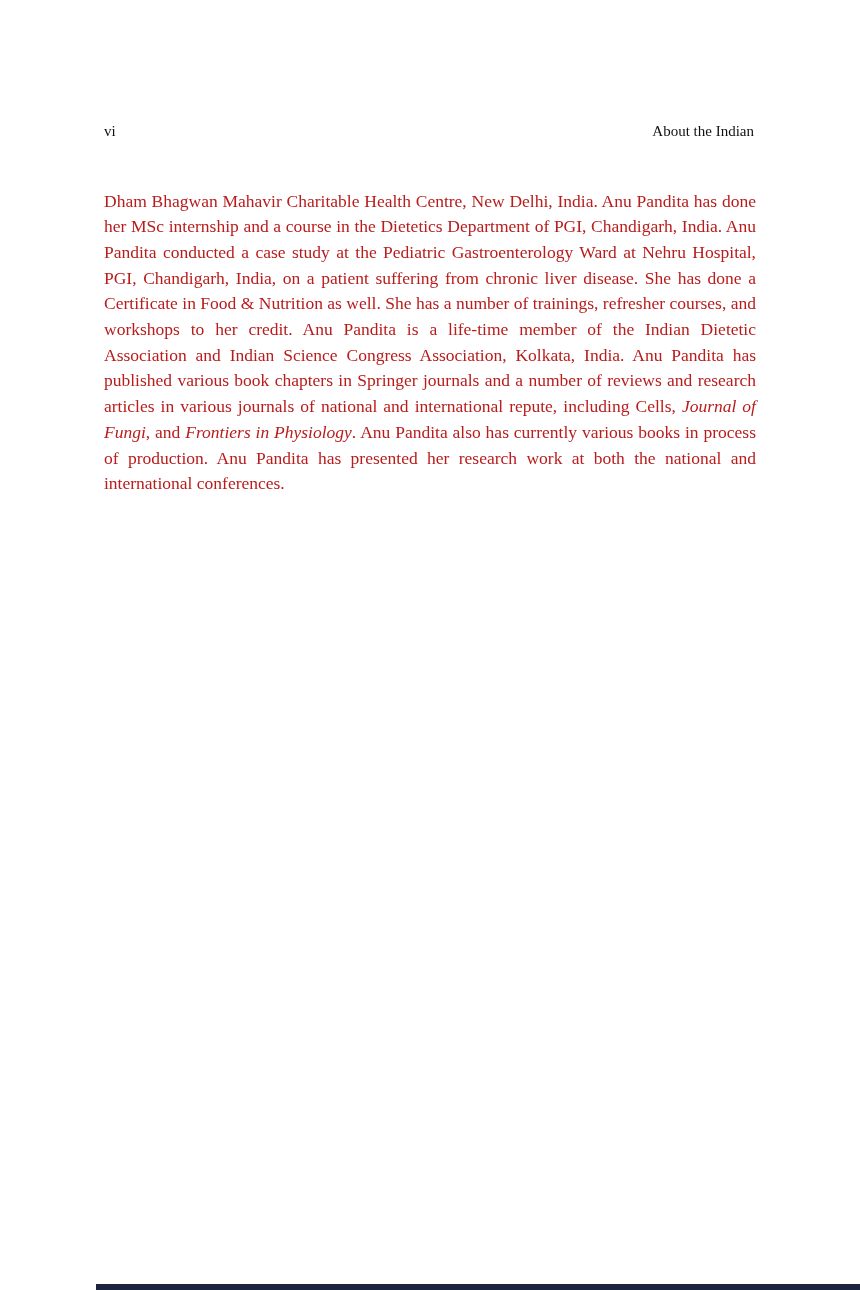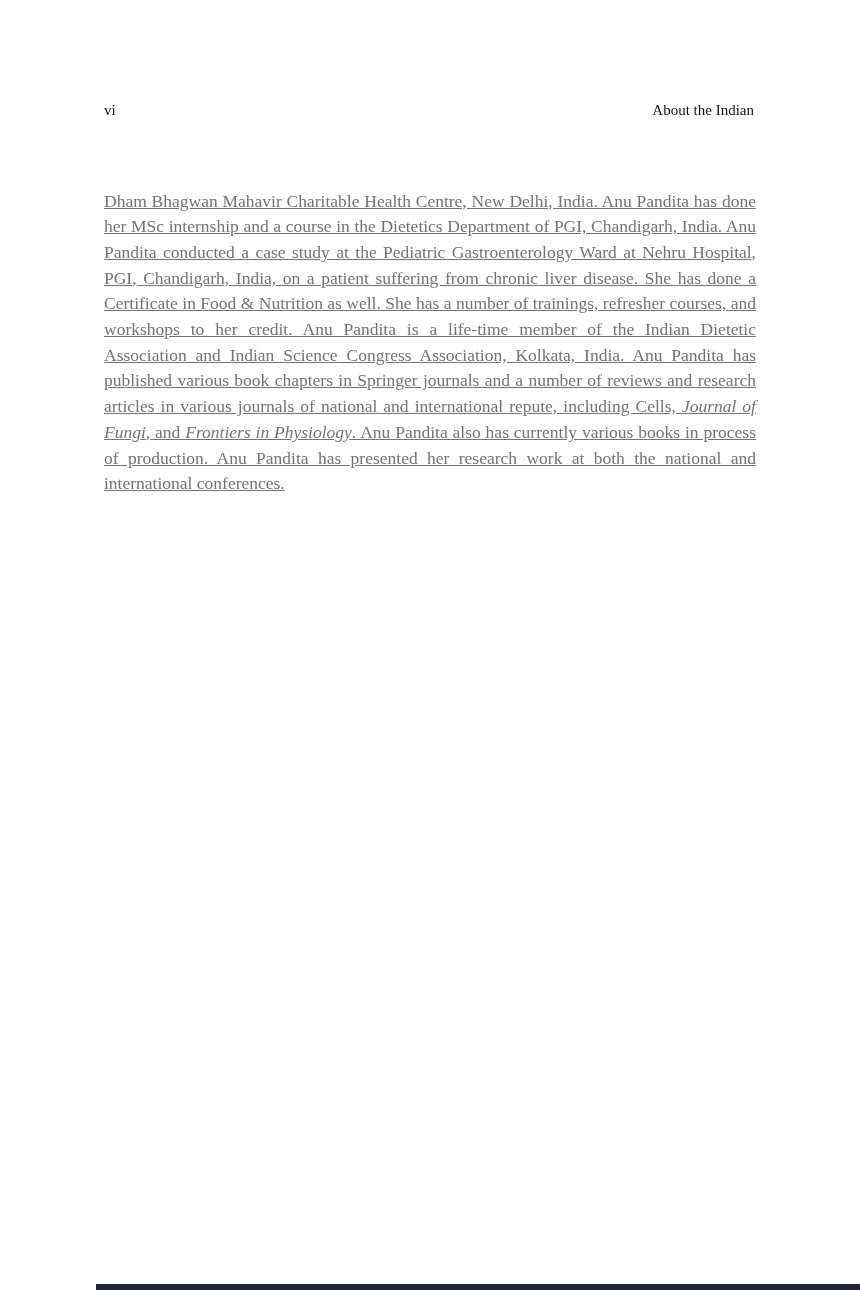--- a/index.html
+++ b/index.html
@@ -11,21 +11,21 @@
     position: relative;
     width: 860px;
     height: 1290px;
     background: #ffffff;
     overflow: hidden;
     font-family: "Liberation Serif", "DejaVu Serif", serif;
     color: #111111;
   }
   .running-head {
     position: absolute;
-    top: 102px;
+    top: 123px;
     left: 104px;
     right: 106px;
     display: flex;
     justify-content: space-between;
     align-items: baseline;
     font-size: 15px;
     color: #111111;
   }
   .running-head .page-number {
     font-size: 15px;
@@ -35,22 +35,21 @@
   }
   .body-text {
     position: absolute;
     top: 171px;
     left: 104px;
     width: 652px;
     font-size: 17.5px;
     line-height: 25.7px;
     text-align: justify;
     text-justify: inter-word;
-    color: #737373;
-    text-decoration: underline;
+    color: #b91c1c;
   }
   .body-text .italic {
     font-style: italic;
   }
   .bottom-bar {
     position: absolute;
     left: 96px;
     right: 0;
     bottom: 0;
     height: 6px;

